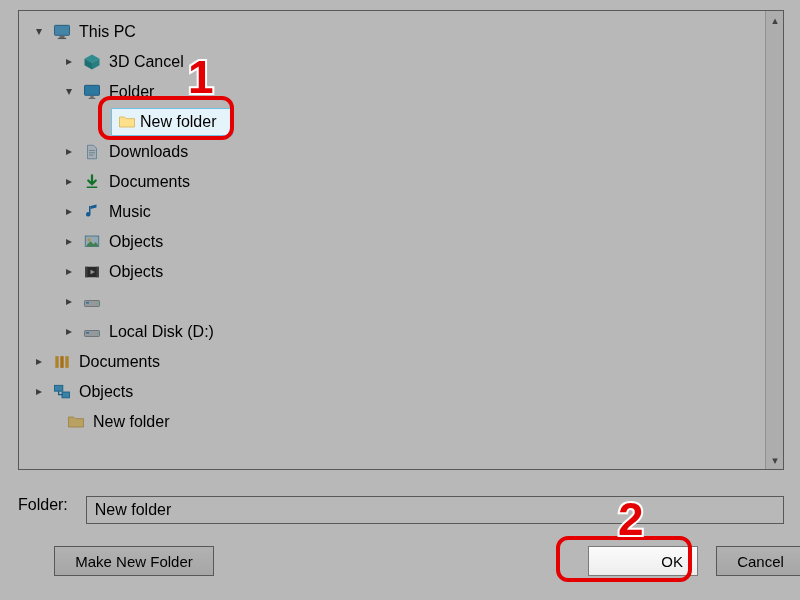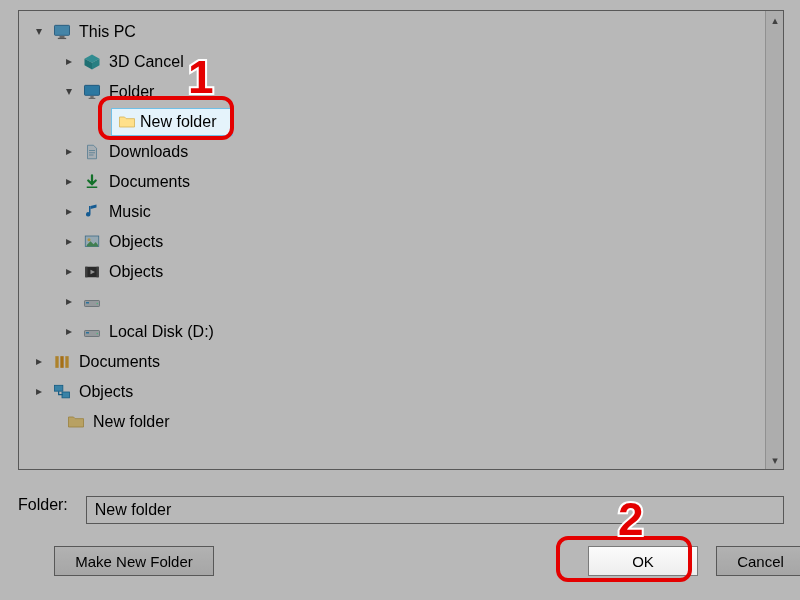--- a/index.html
+++ b/index.html
@@ -126,21 +126,21 @@
     position: absolute;
     height: 30px;
     border: 1px solid #7a7a7a;
     background: linear-gradient(#f7f7f7,#e6e6e6);
     font: inherit;
     font-size: 15px;
     padding: 0 14px;
     cursor: pointer;
   }
   .btn.make { left: 0; width: 160px; margin-left: 36px; }
-  .btn.ok   { left: 570px; width: 110px; z-index: 60; background: linear-gradient(#fbfbfb,#ededed); }
+  .btn.ok   { left: 570px; width: 110px; z-index: 60; background: linear-gradient(#fbfbfb,#ededed); text-align: right; }
   .btn.cancel { left: 698px; width: 88px; border-right: 0; }
 
   
   .callout-box {
     position: absolute;
     border: 4px solid #e40000;
     border-radius: 12px;
     z-index: 70;
     pointer-events: none;
   }

